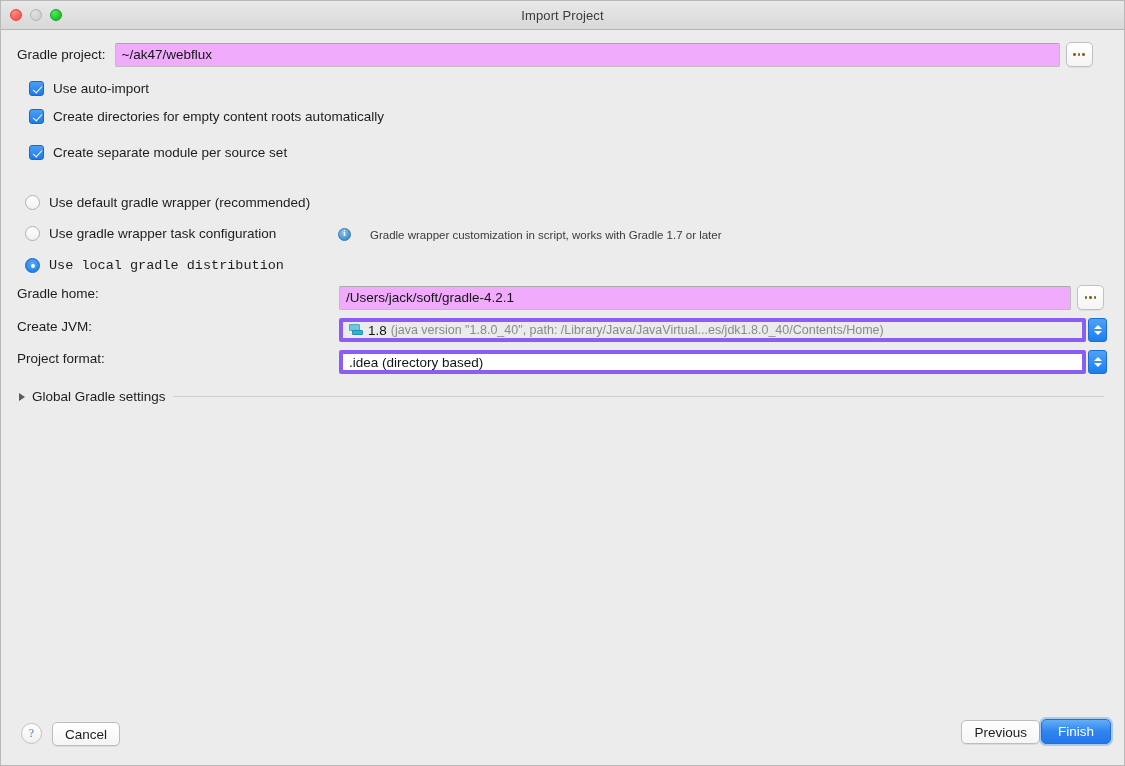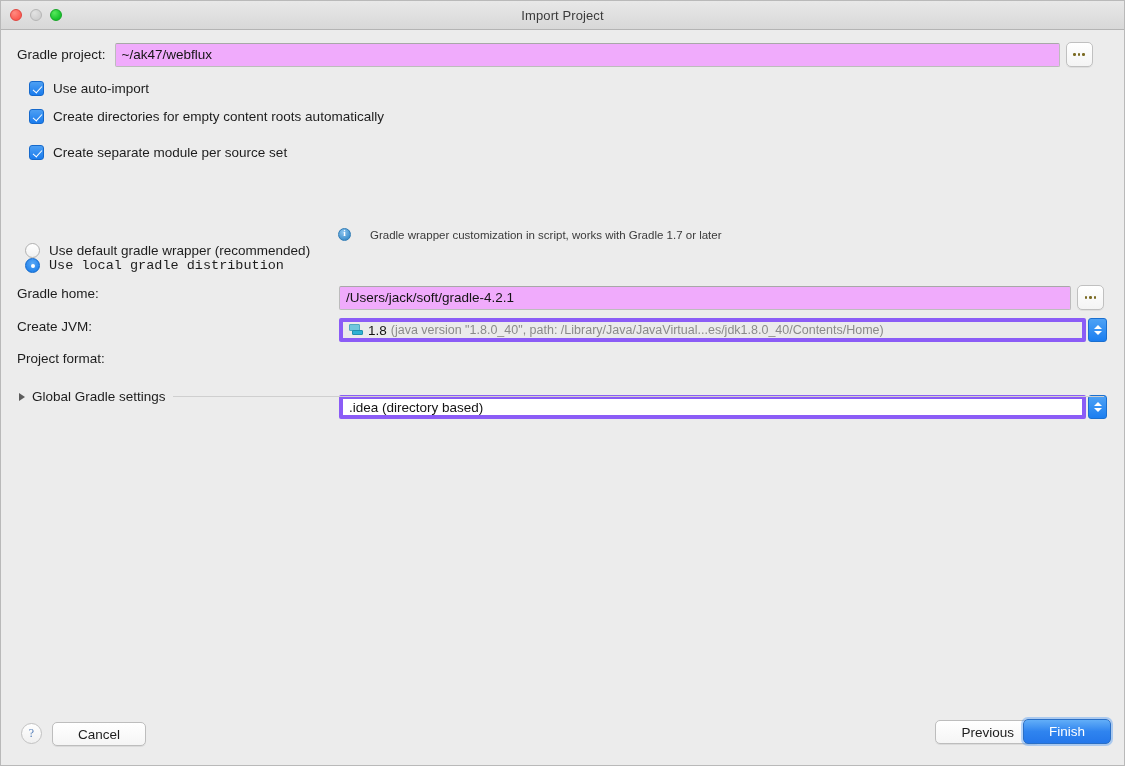--- a/index.html
+++ b/index.html
@@ -290,21 +290,21 @@
     align-items: center;
     justify-content: center;
     font-size: 12px;
     color: #4d79b5;
     font-family: "Liberation Serif", serif;
   }
   .btn {
     box-sizing: border-box;
     height: 24px;
     min-width: 68px;
-    padding: 0 25px;
+    padding: 0 12px;
     border-radius: 5px;
     border: 1px solid #bdbdbd;
     background: linear-gradient(to bottom, #ffffff 0%, #f5f5f5 100%);
     font-size: 13.5px;
     color: #1d1d1d;
     display: inline-flex;
     align-items: center;
     justify-content: center;
     box-shadow: 0 1px 0 rgba(0,0,0,.07);
   }
@@ -352,25 +352,29 @@
     </div>
     <div class="row check-row" style="left:28px; top:79px;">
       <span class="checkbox on"></span>
       <span class="opt-label">Create directories for empty content roots automatically</span>
     </div>
     <div class="row check-row" style="left:28px; top:115px;">
       <span class="checkbox on"></span>
       <span class="opt-label">Create separate module per source set</span>
     </div>
 
-    <div class="row check-row" style="left:24px; top:165px;margin-top:48px;">
+    <div class="row check-row" style="left:24px; top:165px;">
       <span class="radio"></span>
       <span class="opt-label">Use default gradle wrapper (recommended)</span>
     </div>
 
+    <div class="row check-row" style="left:24px; top:196px;">
+      <span class="radio"></span>
+      <span class="opt-label">Use gradle wrapper task configuration</span>
+    </div>
     <div class="row hint" style="left:337px; top:198px;">
       <span class="info-icon"></span>
       <span class="hint-text">Gradle wrapper customization in script, works with Gradle 1.7 or later</span>
     </div>
 
     <div class="row check-row" style="left:24px; top:228px;font-family:Liberation Mono, monospace;">
       <span class="radio on"></span>
       <span class="opt-label">Use local gradle distribution</span>
     </div>
 
@@ -397,21 +401,21 @@
       </span>
       <span class="stepper">
         <span class="chev up"></span>
         <span class="chev down"></span>
       </span>
     </div>
 
     <div class="row" style="left:16px; top:321px;">
       <span class="field-label">Project format:</span>
     </div>
-    <div class="row" style="left:338px; top:320px;margin-top:45px;">
+    <div class="row" style="left:338px; top:320px;">
       <span class="combo enabled" style="width:747px;">.idea (directory based)</span>
       <span class="stepper">
         <span class="chev up"></span>
         <span class="chev down"></span>
       </span>
     </div>
 
     <div class="row collapse-row" style="left:18px; top:359px;">
       <span class="tri"></span>
       <span class="collapse-label">Global Gradle settings</span>

